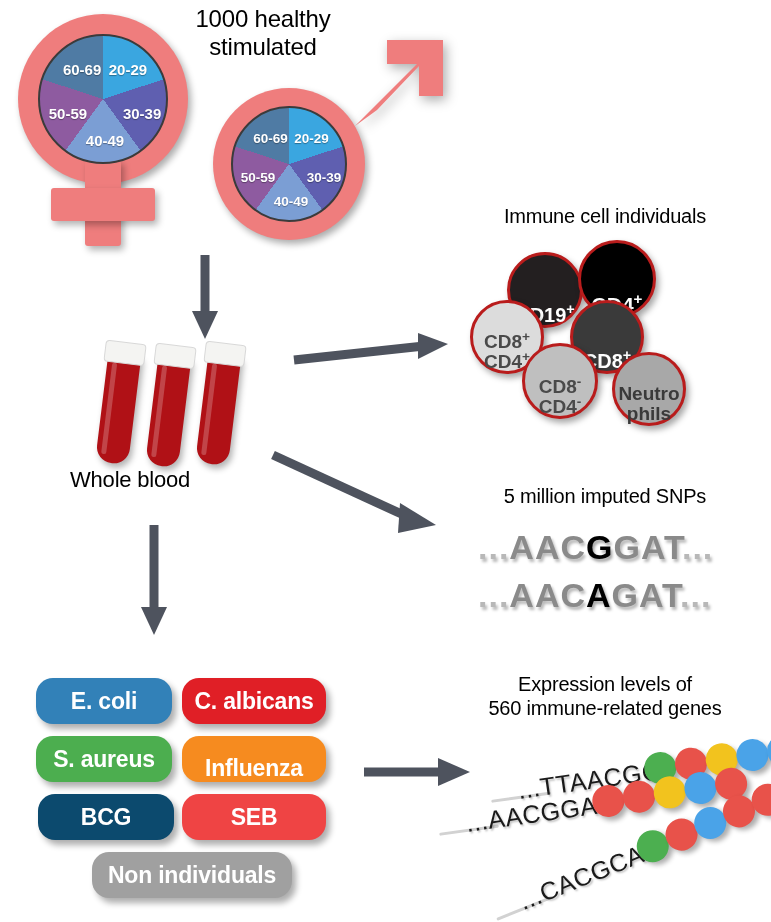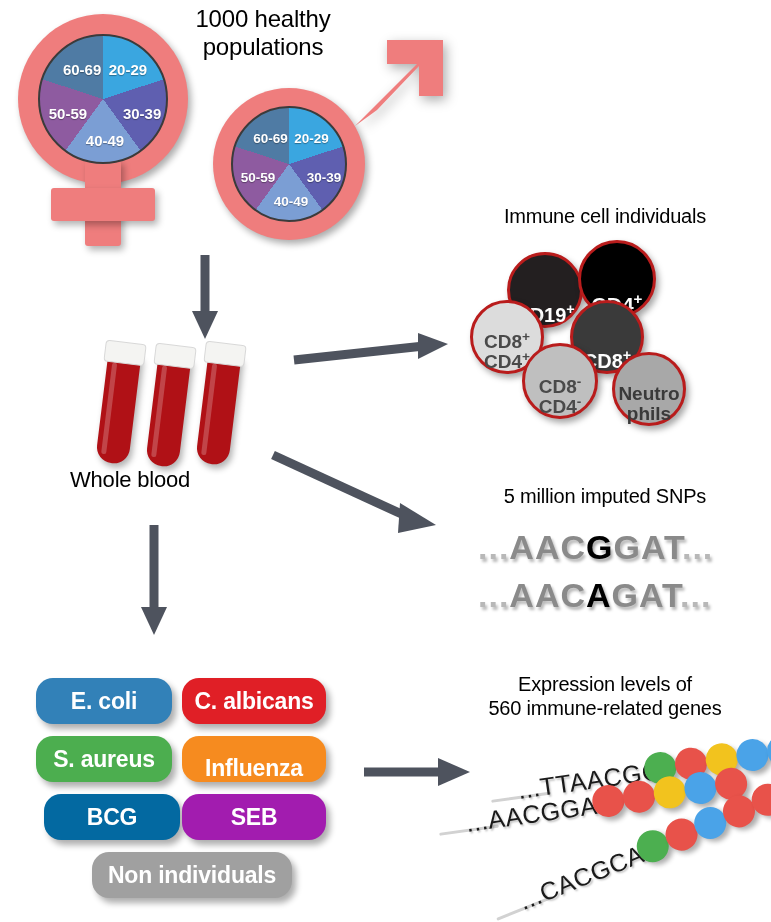--- a/index.html
+++ b/index.html
@@ -82,21 +82,21 @@
   }
 
   
   .tube{position:absolute;transform-origin:50% 0%;}
 </style>
 </head>
 <body>
 
 <div class="abs title nosel" id="title-cohort">
   <div>1000 healthy</div>
-  <div>populations</div>
+  <div>stimulated</div>
 </div>
 
 <div class="abs">
   <div class="abs sym-ring" style="left:18px;top:14px;width:170px;height:170px;"></div>
   <div class="abs sym-bar" style="left:85px;top:160px;width:36px;height:86px;border-radius:3px;"></div>
   <div class="abs sym-bar" style="left:51px;top:188px;width:104px;height:33px;border-radius:3px;"></div>
   <div class="pie-wrap" id="pie-female" style="left: 38px; top: 34px; width: 130px; height: 130px; background: conic-gradient(rgb(58, 166, 224) 0deg, rgb(58, 166, 224) 72deg, rgb(95, 95, 176) 72deg, rgb(95, 95, 176) 144deg, rgb(123, 158, 212) 144deg, rgb(123, 158, 212) 216deg, rgb(142, 91, 160) 216deg, rgb(142, 91, 160) 288deg, rgb(79, 123, 164) 288deg, rgb(79, 123, 164) 360deg);">
       <div class="pie-label" style="font-size: 15px; left: 87.9236px; top: 33.4483px; transform: translate(-50%, -50%);">20-29</div>
       <div class="pie-label" style="font-size: 15px; left: 102.091px; top: 77.0517px; transform: translate(-50%, -50%);">30-39</div>
       <div class="pie-label" style="font-size: 15px; left: 65px; top: 104px; transform: translate(-50%, -50%);">40-49</div>
@@ -206,24 +206,24 @@
     </div>
     <div class="stim" style="left: 182px; top: 678px; width: 144px; height: 46px; background: rgb(224, 31, 38);">
       <span>C. albicans</span>
     </div>
     <div class="stim" style="left: 36px; top: 736px; width: 136px; height: 46px; background: rgb(76, 174, 79);">
       <span>S. aureus</span>
     </div>
     <div class="stim" style="left: 182px; top: 736px; width: 144px; height: 46px; background: rgb(246, 139, 31); align-items: flex-end;">
       <span>Influenza</span>
     </div>
-    <div class="stim" style="left: 44px; top: 794px; width: 136px; height: 46px; background: #0369a1;">
+    <div class="stim" style="left: 38px; top: 794px; width: 136px; height: 46px; background: #0c4a6e;">
       <span>BCG</span>
     </div>
-    <div class="stim" style="left: 182px; top: 794px; width: 144px; height: 46px; background: #a21caf;">
+    <div class="stim" style="left: 182px; top: 794px; width: 144px; height: 46px; background: #ef4444;">
       <span>SEB</span>
     </div>
     <div class="stim" style="left: 92px; top: 852px; width: 200px; height: 46px; background: rgb(160, 160, 160);">
       <span>Non individuals</span>
     </div>
   </div>
 
 <svg class="abs arrow-svg" width="115" height="40" style="left:362px;top:752px;">
   <line x1="2" y1="20" x2="82" y2="20" stroke="#4e535e" stroke-width="9"></line>
   <polygon points="76,6 108,20 76,34" fill="#4e535e"></polygon>

